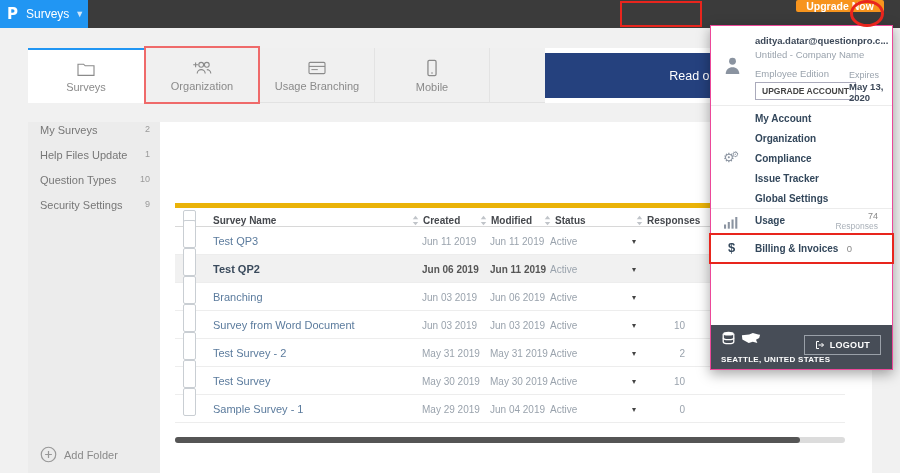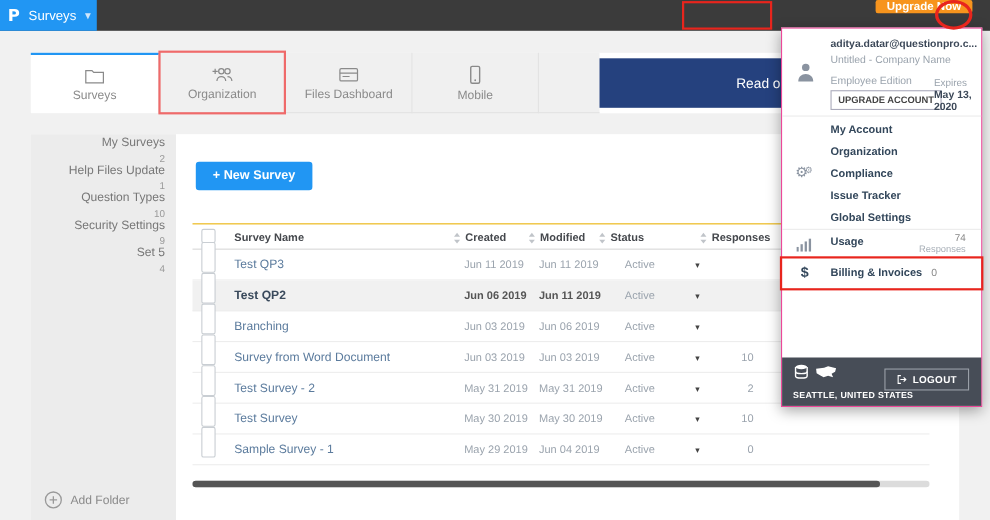--- a/index.html
+++ b/index.html
@@ -36,50 +36,50 @@
   .tab { width:115px; height:55px; display:flex; flex-direction:column; align-items:center; justify-content:center; gap:4px; border-right:1px solid #e3e3e3; cursor:pointer; }
   .tab .tab-label { font-size:11px; color:#8a8a8a; }
   .tab.active { background:#fff; border-top:2px solid #2196f3; width:117px; }
   .tab svg { display:block; }
   .blog-btn { position:absolute; left:517px; right:0; top:5px; bottom:5px; background:#25417e; color:#fff; font-size:12.5px; border:none; cursor:pointer; font-family:"Liberation Sans", sans-serif; }
 
   
   .main { position:absolute; left:28px; top:122px; width:844px; height:351px; background:#fff; display:flex; z-index:1; }
   .sidebar { position:relative; width:132px; height:351px; background:#ececec; flex:none; }
   .sb-list { padding-top:2px; }
-  .sb-item { height:25px; display:flex; align-items:flex-end; padding:0 10px 0 12px; cursor:pointer; justify-content:space-between;flex-direction:column; }
+  .sb-item { height:25px; display:flex; align-items:flex-start; padding:0 10px 0 12px; cursor:pointer; justify-content:space-between; }
   .sb-item .sb-label { font-size:11px; color:#777; }
   .sb-item .sb-count { font-size:9px; color:#9a9a9a; }
   .sb-item.active { background:#fff; border-left:3px solid #2196f3; padding-left:9px; }
   .sb-item.active .sb-label { color:#555; }
   .add-folder { position:absolute; left:12px; bottom:10px; display:flex; align-items:center; gap:7px; cursor:pointer; }
   .add-folder .af-label { font-size:11px; color:#8a8a8a; }
 
   .content { position:relative; flex:1; }
   .new-survey-btn { position:absolute; left:18px; top:25px; width:106px; height:26px; background:#2196f3; border:none; border-radius:3px; color:#fff; font-size:11.5px; font-weight:bold; cursor:pointer; font-family:"Liberation Sans", sans-serif; }
 
   .table { position:absolute; left:15px; top:81px; width:670px; }
-  .thead { position:relative; height:24px; border-top:1px solid #eab308; border-bottom:1px solid #d8d8d8; }
+  .thead { position:relative; height:24px; border-top:5px solid #eab308; border-bottom:1px solid #d8d8d8; }
   .thead .hcell { position:absolute; top:0; height:24px; display:flex; align-items:center; gap:4px; font-size:10px; font-weight:bold; color:#45484d; }
   .h-name { left:38px; }
   .h-created { left:237px; }
   .h-modified { left:305px; }
   .h-status { left:369px; }
   .h-resp { left:461px; }
   .cb { position:absolute; left:8px; top:50%; margin-top:-7px; width:13px; height:13px; background:#fff; border:1px solid #c9ced3; border-radius:2px; cursor:pointer; }
   .trow { position:relative; height:28px; border-bottom:1px solid #ededed; }
   .trow.hl { background:#f1f1f1; }
   .trow span, .trow a { position:absolute; top:0; height:28px; display:flex; align-items:center; }
   .c-name { left:38px; font-size:11px; color:#5b7b9d; cursor:pointer; text-decoration:none; }
   .trow.hl .c-name { color:#3a4a5c; font-weight:bold; }
   .cdate { font-size:10px; color:#9aa3ad; }
   .trow.hl .c-created, .trow.hl .c-modified { color:#555; font-weight:bold; }
   .c-created { left:247px; }
   .c-modified { left:315px; }
-  .c-status { left:393px; }
+  .c-status { left:375px; }
   .c-caret { left:457px; font-size:8px; color:#444; cursor:pointer; }
   .c-resp { left:480px; width:30px; justify-content:flex-end; }
   .hscroll { position:absolute; left:15px; top:315px; width:670px; height:6px; background:#dcdcdc; border-radius:3px; }
   .hthumb { width:625px; height:6px; background:#555; border-radius:3px; cursor:grab; }
 
   
   .acct-panel { position:absolute; left:710px; top:25px; width:183px; height:345px; background:#fff; border:1px solid #ec4899; box-shadow:0 4px 12px rgba(0,0,0,.35); z-index:40; }
   .p-person { position:absolute; left:13px; top:30px; }
   .p-email { position:absolute; left:44px; top:9px; font-size:9.5px; font-weight:bold; color:#3c4858; }
   .p-company { position:absolute; left:44px; top:23px; font-size:9.5px; color:#9aa3ad; }
@@ -158,21 +158,21 @@
             <path d="M2 6h6M5 3v6" stroke="#8a8a8a" stroke-width="1.4"></path>
           </svg>
         <span class="tab-label">Organization</span>
       </div>
       <div class="tab">
         <svg width="20" height="16" viewBox="0 0 24 20">
             <rect x="2" y="3" width="20" height="14" rx="1.5" fill="none" stroke="#8a8a8a" stroke-width="1.4"></rect>
             <line x1="2" y1="8" x2="22" y2="8" stroke="#8a8a8a" stroke-width="1.4"></line>
             <line x1="5" y1="12" x2="13" y2="12" stroke="#8a8a8a" stroke-width="1.2"></line>
           </svg>
-        <span class="tab-label">Files Dashboard</span>
+        <span class="tab-label">Usage Branching</span>
       </div>
       <div class="tab">
         <svg width="14" height="18" viewBox="0 0 14 20">
             <rect x="2.5" y="1.5" width="9" height="17" rx="1.5" fill="none" stroke="#8a8a8a" stroke-width="1.4"></rect>
             <circle cx="7" cy="15.5" r="0.9" fill="#8a8a8a"></circle>
           </svg>
         <span class="tab-label">Mobile</span>
       </div>
     </div>
     <button class="blog-btn">Read our blog</button>
@@ -190,36 +190,31 @@
             <span class="sb-count">1</span>
           </div>
           <div class="sb-item">
             <span class="sb-label">Question Types</span>
             <span class="sb-count">10</span>
           </div>
           <div class="sb-item">
             <span class="sb-label">Security Settings</span>
             <span class="sb-count">9</span>
           </div>
-          <div class="sb-item">
-            <span class="sb-label">Set 5</span>
-            <span class="sb-count">4</span>
-          </div>
         </div>
       <div class="add-folder">
         <svg width="17" height="17" viewBox="0 0 20 20">
             <circle cx="10" cy="10" r="8.5" fill="none" stroke="#999" stroke-width="1.4"></circle>
             <path d="M10 6v8M6 10h8" stroke="#999" stroke-width="1.4"></path>
           </svg>
         <span class="af-label">Add Folder</span>
       </div>
     </aside>
 
     <section class="content">
-      <button class="new-survey-btn">+  New Survey</button>
 
       <div class="table">
         <div class="thead">
           <span class="cb"></span>
           <span class="hcell h-name">
               <span>Survey Name</span>
             </span>
           <span class="hcell h-created">
             <svg width="7" height="11" viewBox="0 0 10 16">
                 <path d="M1 6l4-5 4 5z" fill="#c0c4c9"></path>

